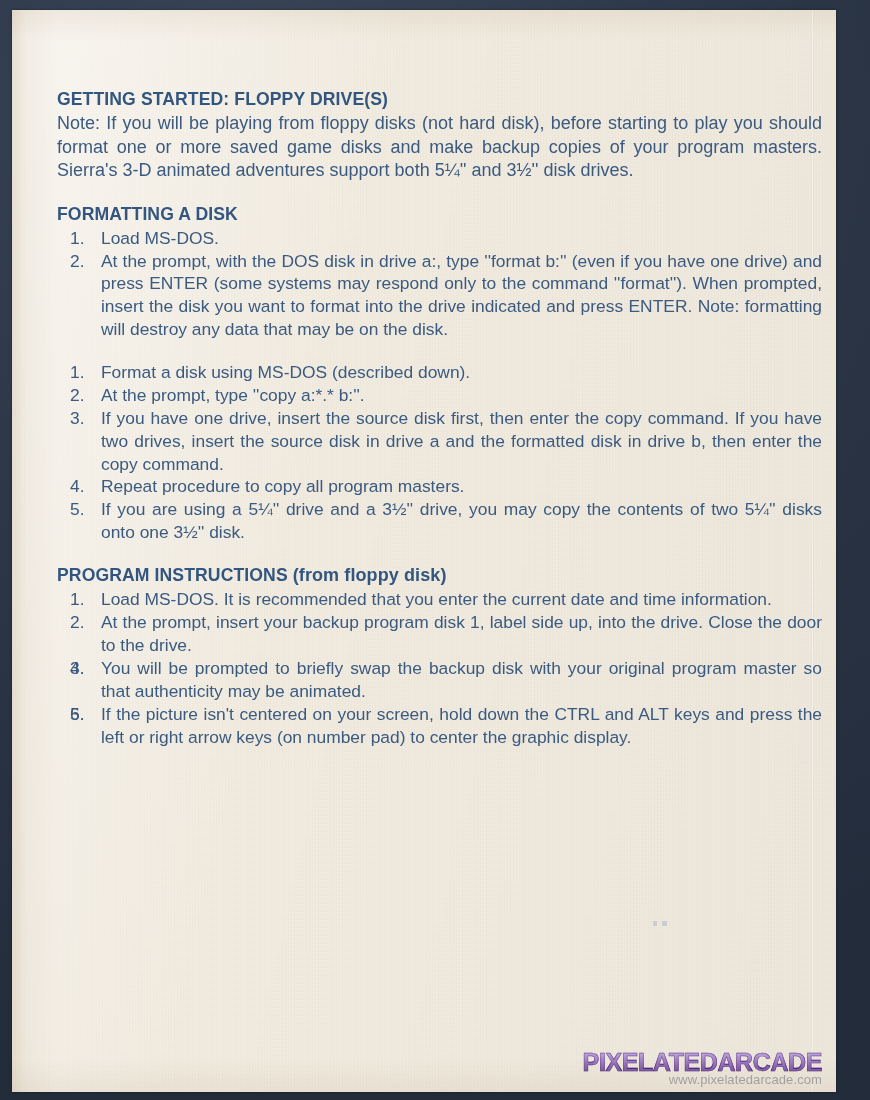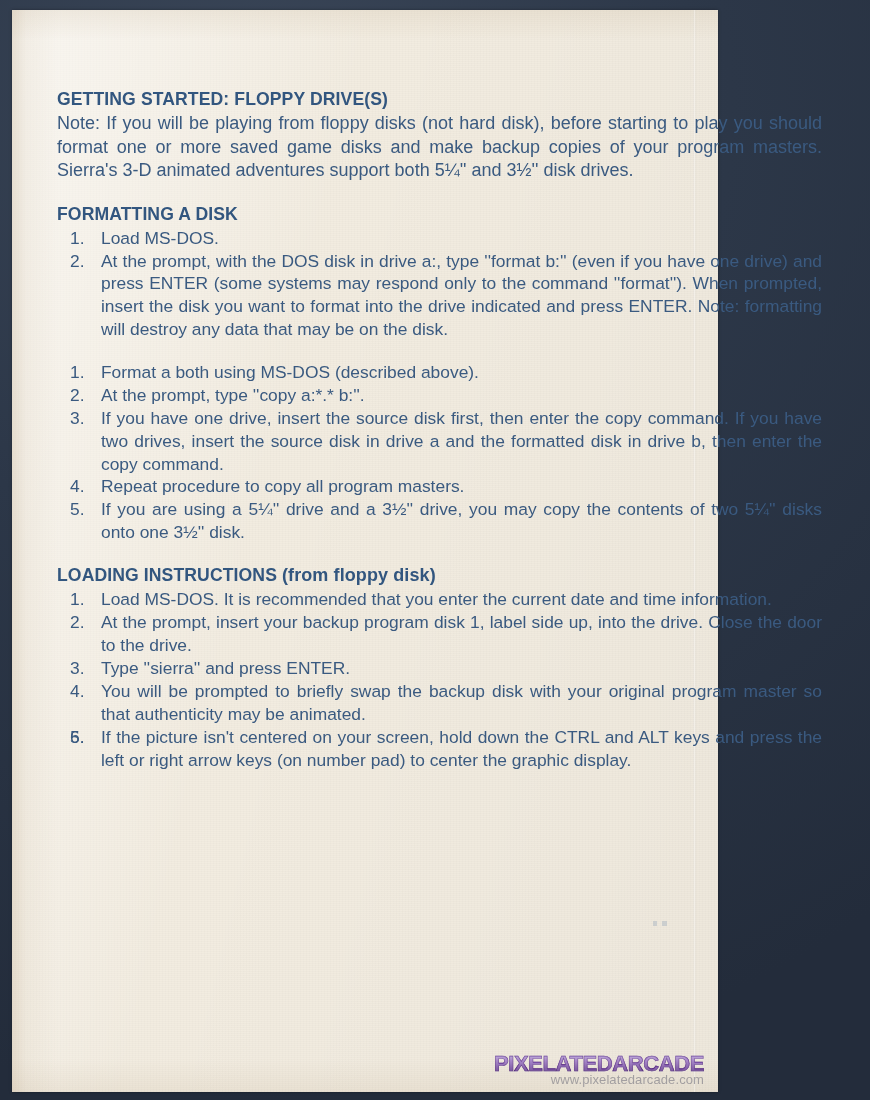--- a/index.html
+++ b/index.html
@@ -21,21 +21,21 @@
     inset: 0;
     background:
       radial-gradient(120% 90% at 30% 10%, #3a4658 0%, #2c3748 45%, #232c3b 100%);
   }
 
   
   #paper-page {
     position: absolute;
     left: 12px;
     top: 10px;
-    width: 706px;
+    width: 824px;
     height: 1082px;
     background: #f2ece0;
     background-image:
       linear-gradient(103deg, rgba(255,255,255,0.55) 0%, rgba(255,255,255,0.0) 38%, rgba(0,0,0,0.02) 100%),
       repeating-linear-gradient(0deg,   rgba(0,0,0,0.012) 0px, rgba(0,0,0,0.012) 1px, rgba(255,255,255,0.016) 1px, rgba(255,255,255,0.016) 2px),
       repeating-linear-gradient(90deg,  rgba(0,0,0,0.010) 0px, rgba(0,0,0,0.010) 1px, rgba(255,255,255,0.014) 1px, rgba(255,255,255,0.014) 3px);
     box-shadow: 0 0 3px rgba(0,0,0,0.35);
   }
   
   #paper-shading {
@@ -132,21 +132,21 @@
     position: absolute;
     right: 14px;
     bottom: 6px;
     text-align: right;
     pointer-events: none;
     user-select: none;
   }
   #watermark-title {
     font-family: "Liberation Sans", sans-serif;
     font-weight: bold;
-    font-size: 22px;
+    font-size: 25px;
     letter-spacing: -0.4px;
     line-height: 1;
     background: linear-gradient(180deg, #b9a8d8 0%, #8c62b8 34%, #5f2f8f 70%, #3e1c66 100%);
     -webkit-background-clip: text;
     background-clip: text;
     color: transparent;
     -webkit-text-stroke: 0.6px rgba(70,30,110,0.55);
     text-shadow: 0 1px 0 rgba(255,255,255,0.25);
   }
   #watermark-url {
@@ -178,34 +178,34 @@
     <div class="section">
       <h2 class="section-heading"><span>FORMATTING A DISK</span></h2>
       <ol class="num-list">
         <li><span class="marker">1.</span><span>Load MS-DOS.</span></li>
         <li><span class="marker">2.</span><span>At the prompt, with the DOS disk in drive a:, type ''format b:'' (even if you have one drive) and press ENTER (some systems may respond only to the command ''format''). When prompted, insert the disk you want to format into the drive indicated and press ENTER. Note: formatting will destroy any data that may be on the disk.</span></li>
       </ol>
     </div>
 
     <div class="section">
       <ol class="num-list">
-        <li><span class="marker">1.</span><span>Format a both using MS-DOS (described above).</span></li>
+        <li><span class="marker">1.</span><span>Format a disk using MS-DOS (described down).</span></li>
         <li><span class="marker">2.</span><span>At the prompt, type ''copy a:*.* b:''.</span></li>
         <li><span class="marker">3.</span><span>If you have one drive, insert the source disk first, then enter the copy command. If you have two drives, insert the source disk in drive a and the formatted disk in drive b, then enter the copy command.</span></li>
         <li><span class="marker">4.</span><span>Repeat procedure to copy all program masters.</span></li>
         <li><span class="marker">5.</span><span>If you are using a 5¼'' drive and a 3½'' drive, you may copy the contents of two 5¼'' disks onto one 3½'' disk.</span></li>
       </ol>
     </div>
 
     <div class="section">
-      <h2 class="section-heading"><span>LOADING INSTRUCTIONS </span><span class="sub">(from floppy disk)</span></h2>
+      <h2 class="section-heading"><span>PROGRAM INSTRUCTIONS </span><span class="sub">(from floppy disk)</span></h2>
       <ol class="num-list">
         <li><span class="marker">1.</span><span>Load MS-DOS. It is recommended that you enter the current date and time information.</span></li>
         <li><span class="marker">2.</span><span>At the prompt, insert your backup program disk 1, label side up, into the drive. Close the door to the drive.</span></li>
-        <li><span class="marker">3.</span><span>Type ''sierra'' and press ENTER.</span></li>
+        <li><span class="marker">3.</span></li>
         <li><span class="marker">4.</span><span>You will be prompted to briefly swap the backup disk with your original program master so that authenticity may be animated.</span></li>
         <li><span class="marker">5.</span></li>
         <li><span class="marker">6.</span><span>If the picture isn't centered on your screen, hold down the CTRL and ALT keys and press the left or right arrow keys (on number pad) to center the graphic display.</span></li>
       </ol>
     </div>
 
   </div>
 
   <div id="paper-speck"></div>
 

